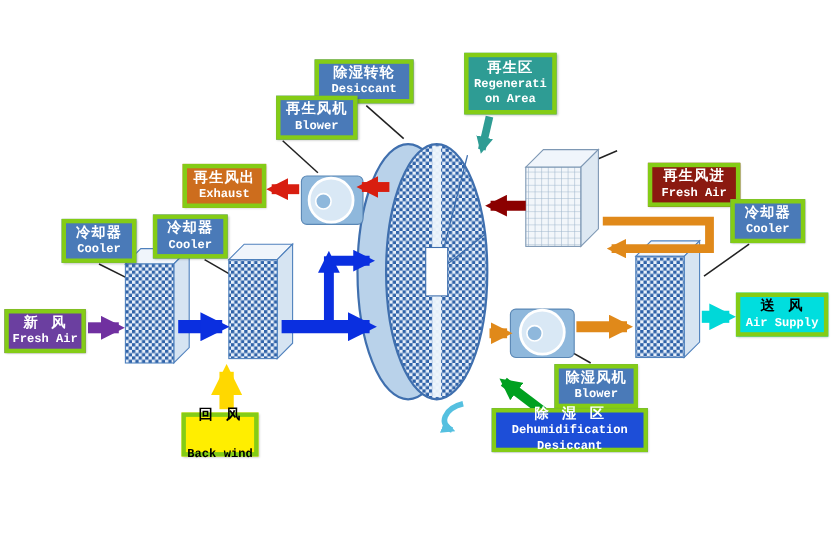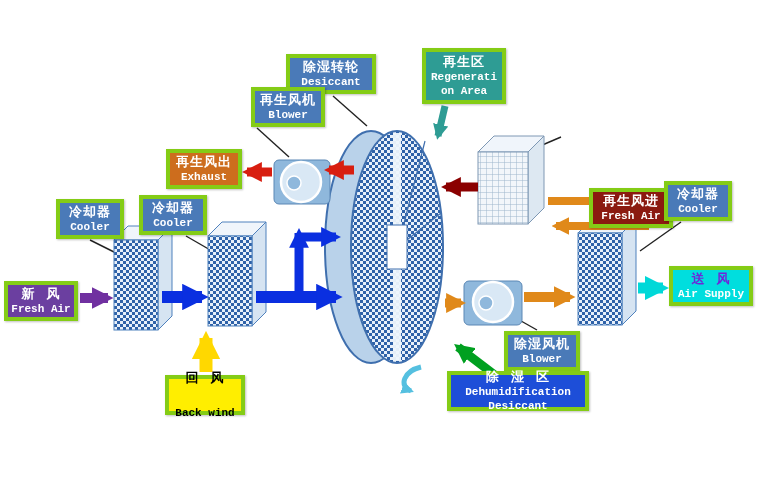--- a/index.html
+++ b/index.html
@@ -7,21 +7,21 @@
          font-family:"DejaVu Sans",sans-serif;}
   #diagram{position:absolute;left:0;top:0;z-index:1;}
   .lbl{position:absolute;z-index:2;display:flex;flex-direction:column;align-items:center;
        justify-content:center;text-align:center;border:4px solid #84cc16;box-sizing:border-box;
        padding:2px;color:#fff;box-shadow:1px 1px 2px rgba(0,0,0,.25);}
   .lbl .zh{font-weight:bold;font-size:13px;line-height:16px;letter-spacing:1px;white-space:pre;
            font-family:"DejaVu Sans",sans-serif;}
   .lbl .en{font-weight:bold;font-size:11px;line-height:14px;white-space:pre;
            font-family:"Liberation Mono","DejaVu Sans Mono",monospace;}
   .lbl.dark{color:#000;}
-  .t-dark{color:#6d28d9;}
+  .t-dark{color:#000000;}
 </style>
 </head>
 <body>
 
 <div id="stage">
 
   <svg id="diagram" width="757" height="488" viewBox="0 0 757 488">
     <defs>
       <pattern id="checker" width="6" height="6" patternUnits="userSpaceOnUse">
         <rect width="6" height="6" fill="#e8f0fa"></rect>
@@ -154,21 +154,21 @@
     <span class="zh">再生风机</span>
     <span class="en">Blower</span>
   </div>
 
 
   <div class="lbl" style="left: 166px; top: 149px; width: 76px; height: 40px; background-color: rgb(205, 109, 29);">
     <span class="zh">再生风出</span>
     <span class="en">Exhaust</span>
   </div>
 
-  <div class="lbl" style="left: 589px; top: 148px; width: 84px; height: 40px; background-color: rgb(139, 26, 16); margin-top: 40px;">
+  <div class="lbl" style="left: 589px; top: 148px; width: 84px; height: 40px; background-color: rgb(139, 26, 16);">
     <span class="zh">再生风进</span>
     <span class="en">Fresh Air</span>
   </div>
 
   <div class="lbl" style="left: 56px; top: 199px; width: 68px; height: 40px; background-color: rgb(74, 122, 184);">
     <span class="zh">冷却器</span>
     <span class="en">Cooler</span>
   </div>
 
   <div class="lbl" style="left: 139px; top: 195px; width: 68px; height: 40px; background-color: rgb(74, 122, 184);">
@@ -184,21 +184,21 @@
   <div class="lbl" style="left: 4px; top: 281px; width: 74px; height: 40px; background-color: rgb(107, 63, 160);">
     <span class="zh">新  风</span>
     <span class="en">Fresh Air</span>
   </div>
 
   <div class="lbl" style="left: 669px; top: 266px; width: 84px; height: 40px; background-color: rgb(0, 222, 222);">
     <span class="zh t-dark">送  风</span>
     <span class="en">Air Supply</span>
   </div>
 
-  <div class="lbl dark" style="left: 165px; top: 375px; width: 80px; height: 40px; background-color: rgb(255, 238, 0); gap: 20px;">
+  <div class="lbl dark" style="left: 165px; top: 375px; width: 70px; height: 40px; background-color: rgb(255, 238, 0); gap: 20px;">
     <span class="zh">回  风</span>
     <span class="en">Back wind</span>
   </div>
 
   <div class="lbl" style="left: 504px; top: 331px; width: 76px; height: 40px; background-color: rgb(74, 122, 184);">
     <span class="zh">除湿风机</span>
     <span class="en">Blower</span>
   </div>
 
   <div class="lbl" style="left: 447px; top: 371px; width: 142px; height: 40px; background-color: #1d4ed8;">

